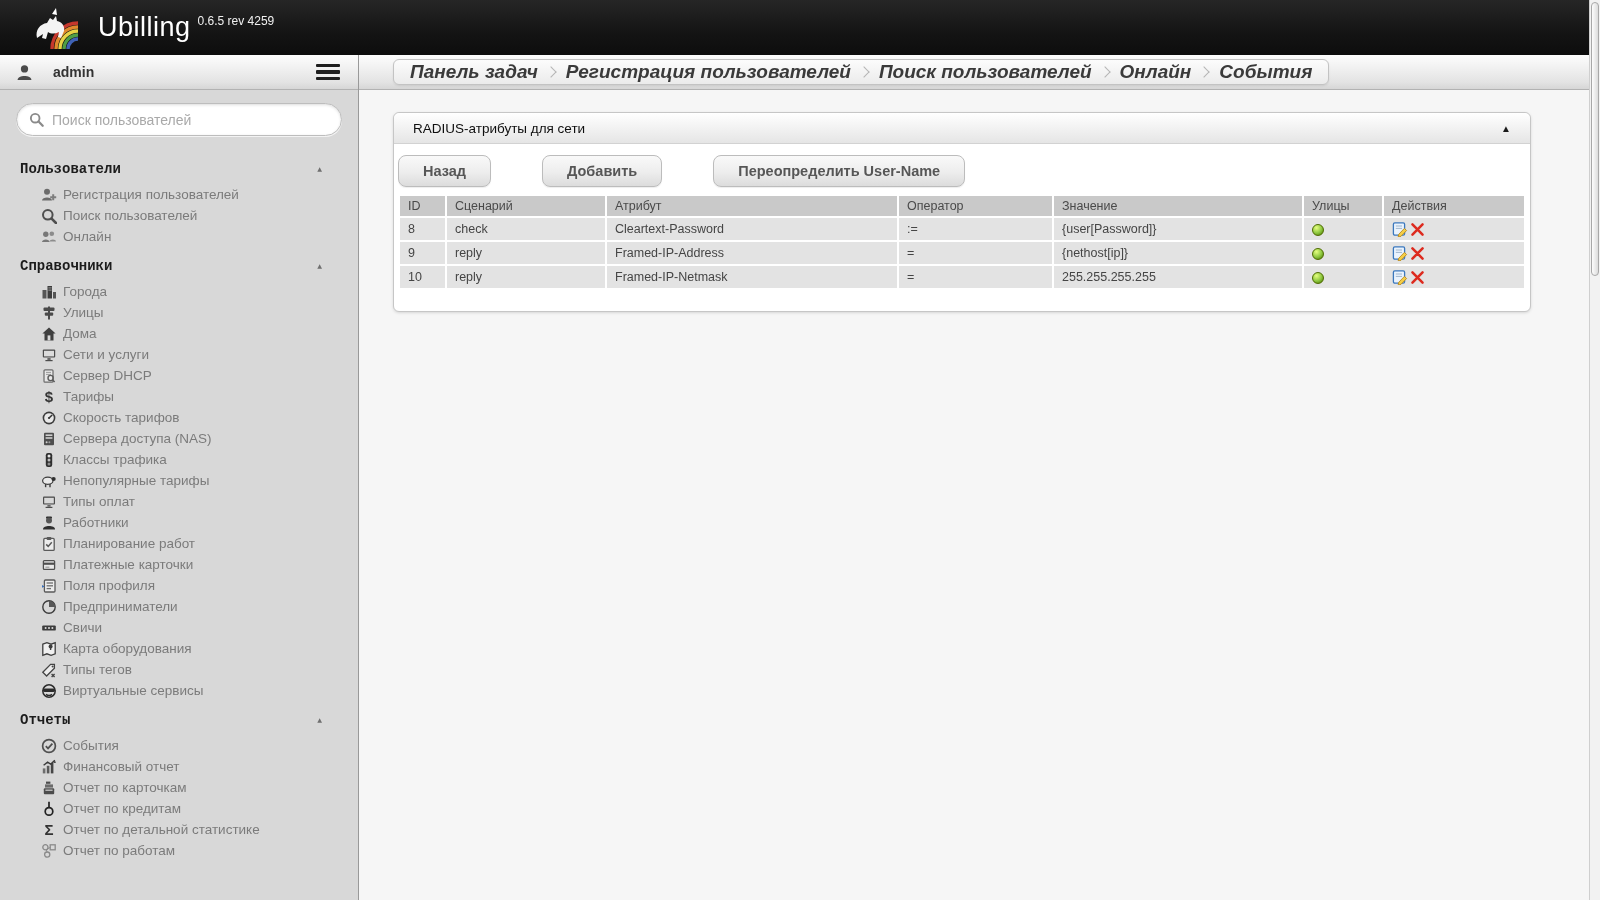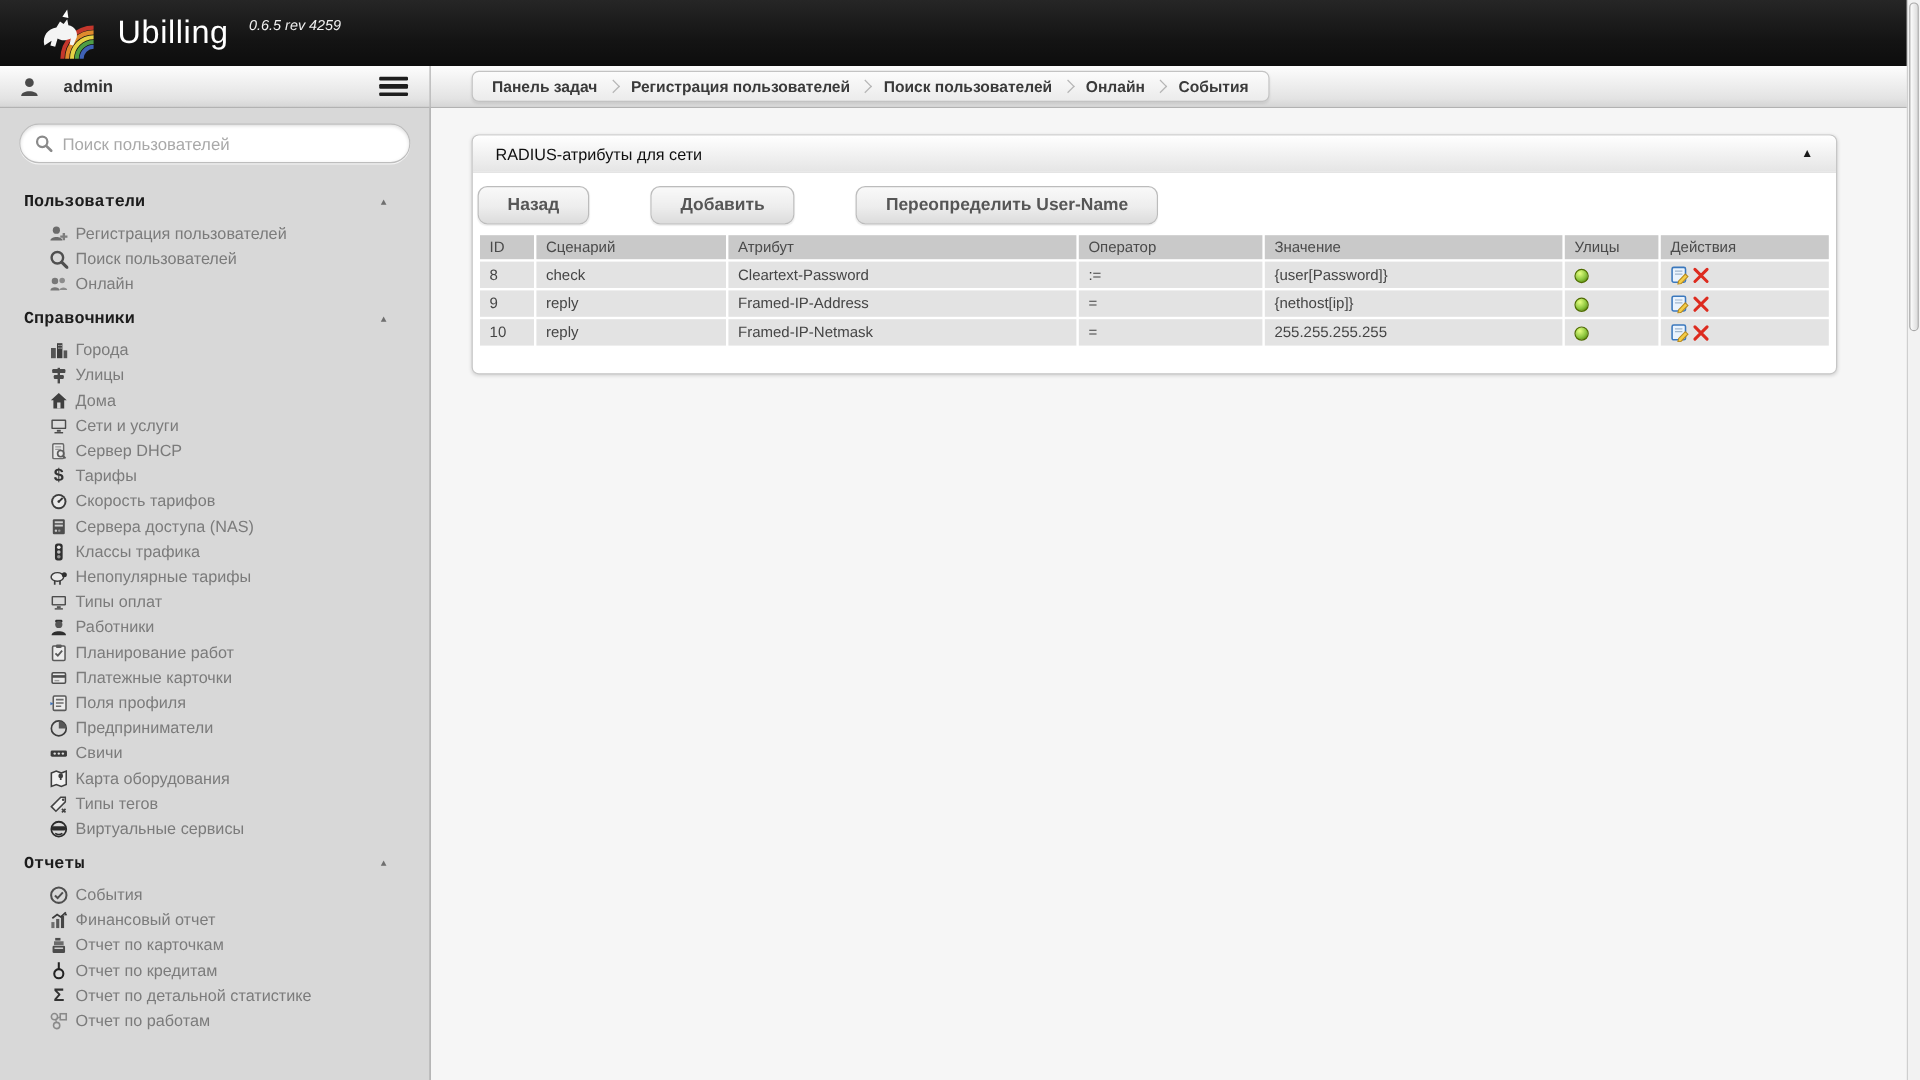--- a/index.html
+++ b/index.html
@@ -5,21 +5,21 @@
   * { margin:0; padding:0; box-sizing:border-box; }
   html,body { width:1600px; height:900px; overflow:hidden;
     font-family:"Liberation Sans", sans-serif; background:#f6f6f6; }
 
   
   .topbar { position:absolute; left:0; top:0; width:1600px; height:55px;
     background:linear-gradient(#262626,#141414 60%,#0d0d0d); display:flex; align-items:center;
     padding-left:30px; z-index:2; }
   .logo-svg { display:block; }
   .brand { color:#fff; font-size:27px; margin-left:12px; letter-spacing:.5px; }
-  .version { color:#f0f0f0; font-size:12px; margin-left:17px; position:relative; top:-7px;font-style:italic; }
+  .version { color:#f0f0f0; font-size:12px; margin-left:7px; position:relative; top:-7px; }
 
   
   .layout { position:absolute; top:55px; left:0; width:1600px; height:845px; display:flex; }
 
   
   .sidebar { width:359px; min-width:359px; background:#d8d8d8; border-right:1px solid #999;
     overflow:hidden; }
   .userbar { height:35px; background:linear-gradient(#fdfdfd,#e3e3e3 80%,#d6d6d6);
     border-bottom:1px solid #b2b2b2; display:flex; align-items:center; padding:0 16px; }
   .uname { font-weight:bold; color:#333; font-size:14px; margin-left:20px; }
@@ -45,21 +45,21 @@
     justify-content:center; margin-right:5px; flex:none; }
   .nav-icon.txt { font-weight:bold; font-size:15px; color:#333; }
 
   
   .main { flex:1; display:flex; flex-direction:column; background:#f6f6f6; }
   .crumbbar { height:35px; background:linear-gradient(#fdfdfd,#e3e3e3 80%,#d6d6d6);
     border-bottom:1px solid #b2b2b2; display:flex; align-items:center; padding:0 34px; }
   .breadcrumb { display:inline-flex; align-items:center; height:26px;
     background:linear-gradient(#fcfcfc,#ebebeb); border:1px solid #c3c3c3; border-radius:6px;
     padding:0 16px; box-shadow:0 1px 2px rgba(0,0,0,.08); }
-  .crumb { font-weight:bold; font-size:13px; color:#3a3a3a; cursor:pointer; white-space:nowrap; }
+  .crumb { font-weight:bold; font-size:19px; color:#3a3a3a; cursor:pointer; white-space:nowrap;font-style:italic; }
   .crumb-sep { width:8px; height:8px; border-top:1px solid #b5b5b5; border-right:1px solid #b5b5b5;
     transform:rotate(45deg); margin:0 11px 0 9px; flex:none; }
 
   .content { padding:22px 34px; }
   .panel { width:1138px; background:#fff; border:1px solid #c6c6c6; border-radius:6px;
     box-shadow:0 1px 3px rgba(0,0,0,.13); }
   .panel-header { height:31px; background:linear-gradient(#ffffff,#e5e5e5);
     border-bottom:1px solid #d2d2d2; border-radius:6px 6px 0 0; display:flex;
     align-items:center; padding:0 19px; }
   .panel-title { font-weight:normal; font-size:13.5px; color:#0f0f0f; }

